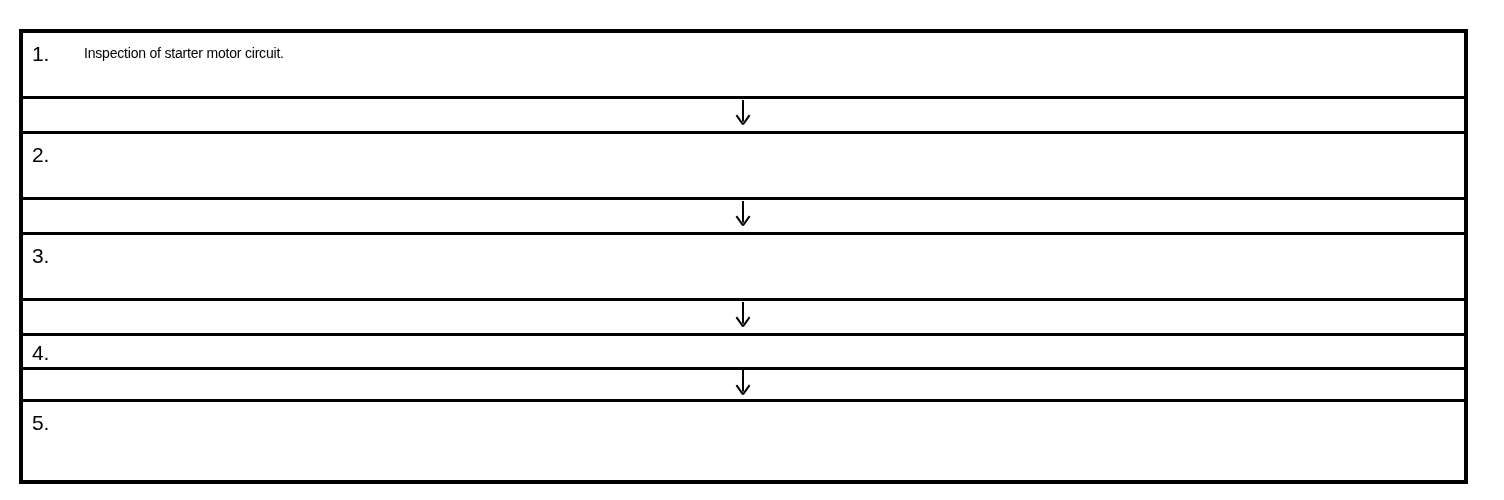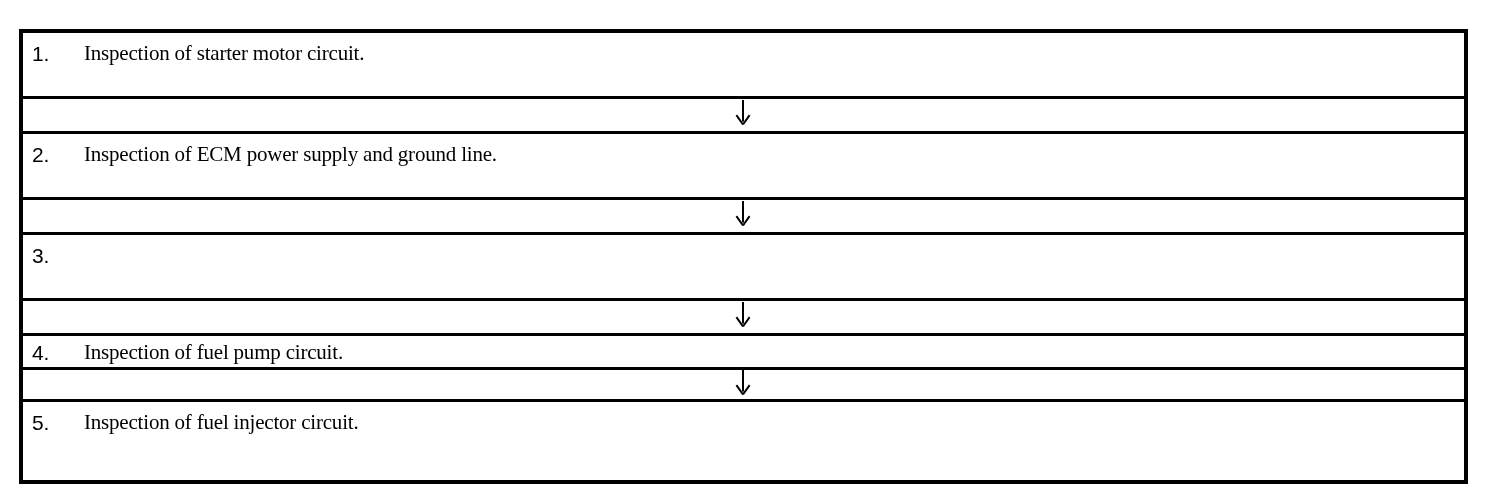--- a/index.html
+++ b/index.html
@@ -43,25 +43,24 @@
   .step-num {
     flex: 0 0 auto;
     width: 52px;
     padding-left: 9px;
     font-size: 21px;
     line-height: 27px;
     letter-spacing: -0.2px;
   }
   .step-text {
     flex: 1 1 auto;
-    font-size: 21px;
+    font-size: 14px;
     line-height: 27px;
     letter-spacing: -0.2px;
     white-space: nowrap;
-    font-family: Liberation Serif, serif;
   }
 
   .arrow-row {
     position: relative;
     box-sizing: border-box;
     background: #ffffff;
     border-bottom: 3px solid #000000;
     display: flex;
     align-items: center;
     justify-content: center;
@@ -85,21 +84,20 @@
   <div class="arrow-row" style="height:35px;">
     <span class="arrow-glyph" aria-hidden="true">
       <svg width="16" height="26" viewBox="0 0 16 26" xmlns="http://www.w3.org/2000/svg">
         <path d="M8 0 L8 21.5 M8 24.5 L1.4 15.2 M8 24.5 L14.6 15.2" stroke="#000000" stroke-width="2" fill="none"></path>
       </svg>
     </span>
   </div>
 
   <div class="step-row" style="height:66px;">
     <span class="step-num">2.</span>
-    <span class="step-text">Inspection of ECM power supply and ground line.</span>
   </div>
 
   <div class="arrow-row" style="height:35px;">
     <span class="arrow-glyph" aria-hidden="true">
       <svg width="16" height="26" viewBox="0 0 16 26" xmlns="http://www.w3.org/2000/svg">
         <path d="M8 0 L8 21.5 M8 24.5 L1.4 15.2 M8 24.5 L14.6 15.2" stroke="#000000" stroke-width="2" fill="none"></path>
       </svg>
     </span>
   </div>
 
@@ -110,29 +108,27 @@
   <div class="arrow-row" style="height:35px;">
     <span class="arrow-glyph" aria-hidden="true">
       <svg width="16" height="26" viewBox="0 0 16 26" xmlns="http://www.w3.org/2000/svg">
         <path d="M8 0 L8 21.5 M8 24.5 L1.4 15.2 M8 24.5 L14.6 15.2" stroke="#000000" stroke-width="2" fill="none"></path>
       </svg>
     </span>
   </div>
 
   <div class="step-row" style="height:34px; padding-top:3px;">
     <span class="step-num">4.</span>
-    <span class="step-text">Inspection of fuel pump circuit.</span>
   </div>
 
   <div class="arrow-row" style="height:32px;">
     <span class="arrow-glyph" aria-hidden="true">
       <svg width="16" height="26" viewBox="0 0 16 26" xmlns="http://www.w3.org/2000/svg">
         <path d="M8 0 L8 21.5 M8 24.5 L1.4 15.2 M8 24.5 L14.6 15.2" stroke="#000000" stroke-width="2" fill="none"></path>
       </svg>
     </span>
   </div>
 
   <div class="step-row last" style="height:64px;">
     <span class="step-num">5.</span>
-    <span class="step-text">Inspection of fuel injector circuit.</span>
   </div>
 
 </div>
 
 </body></html>

